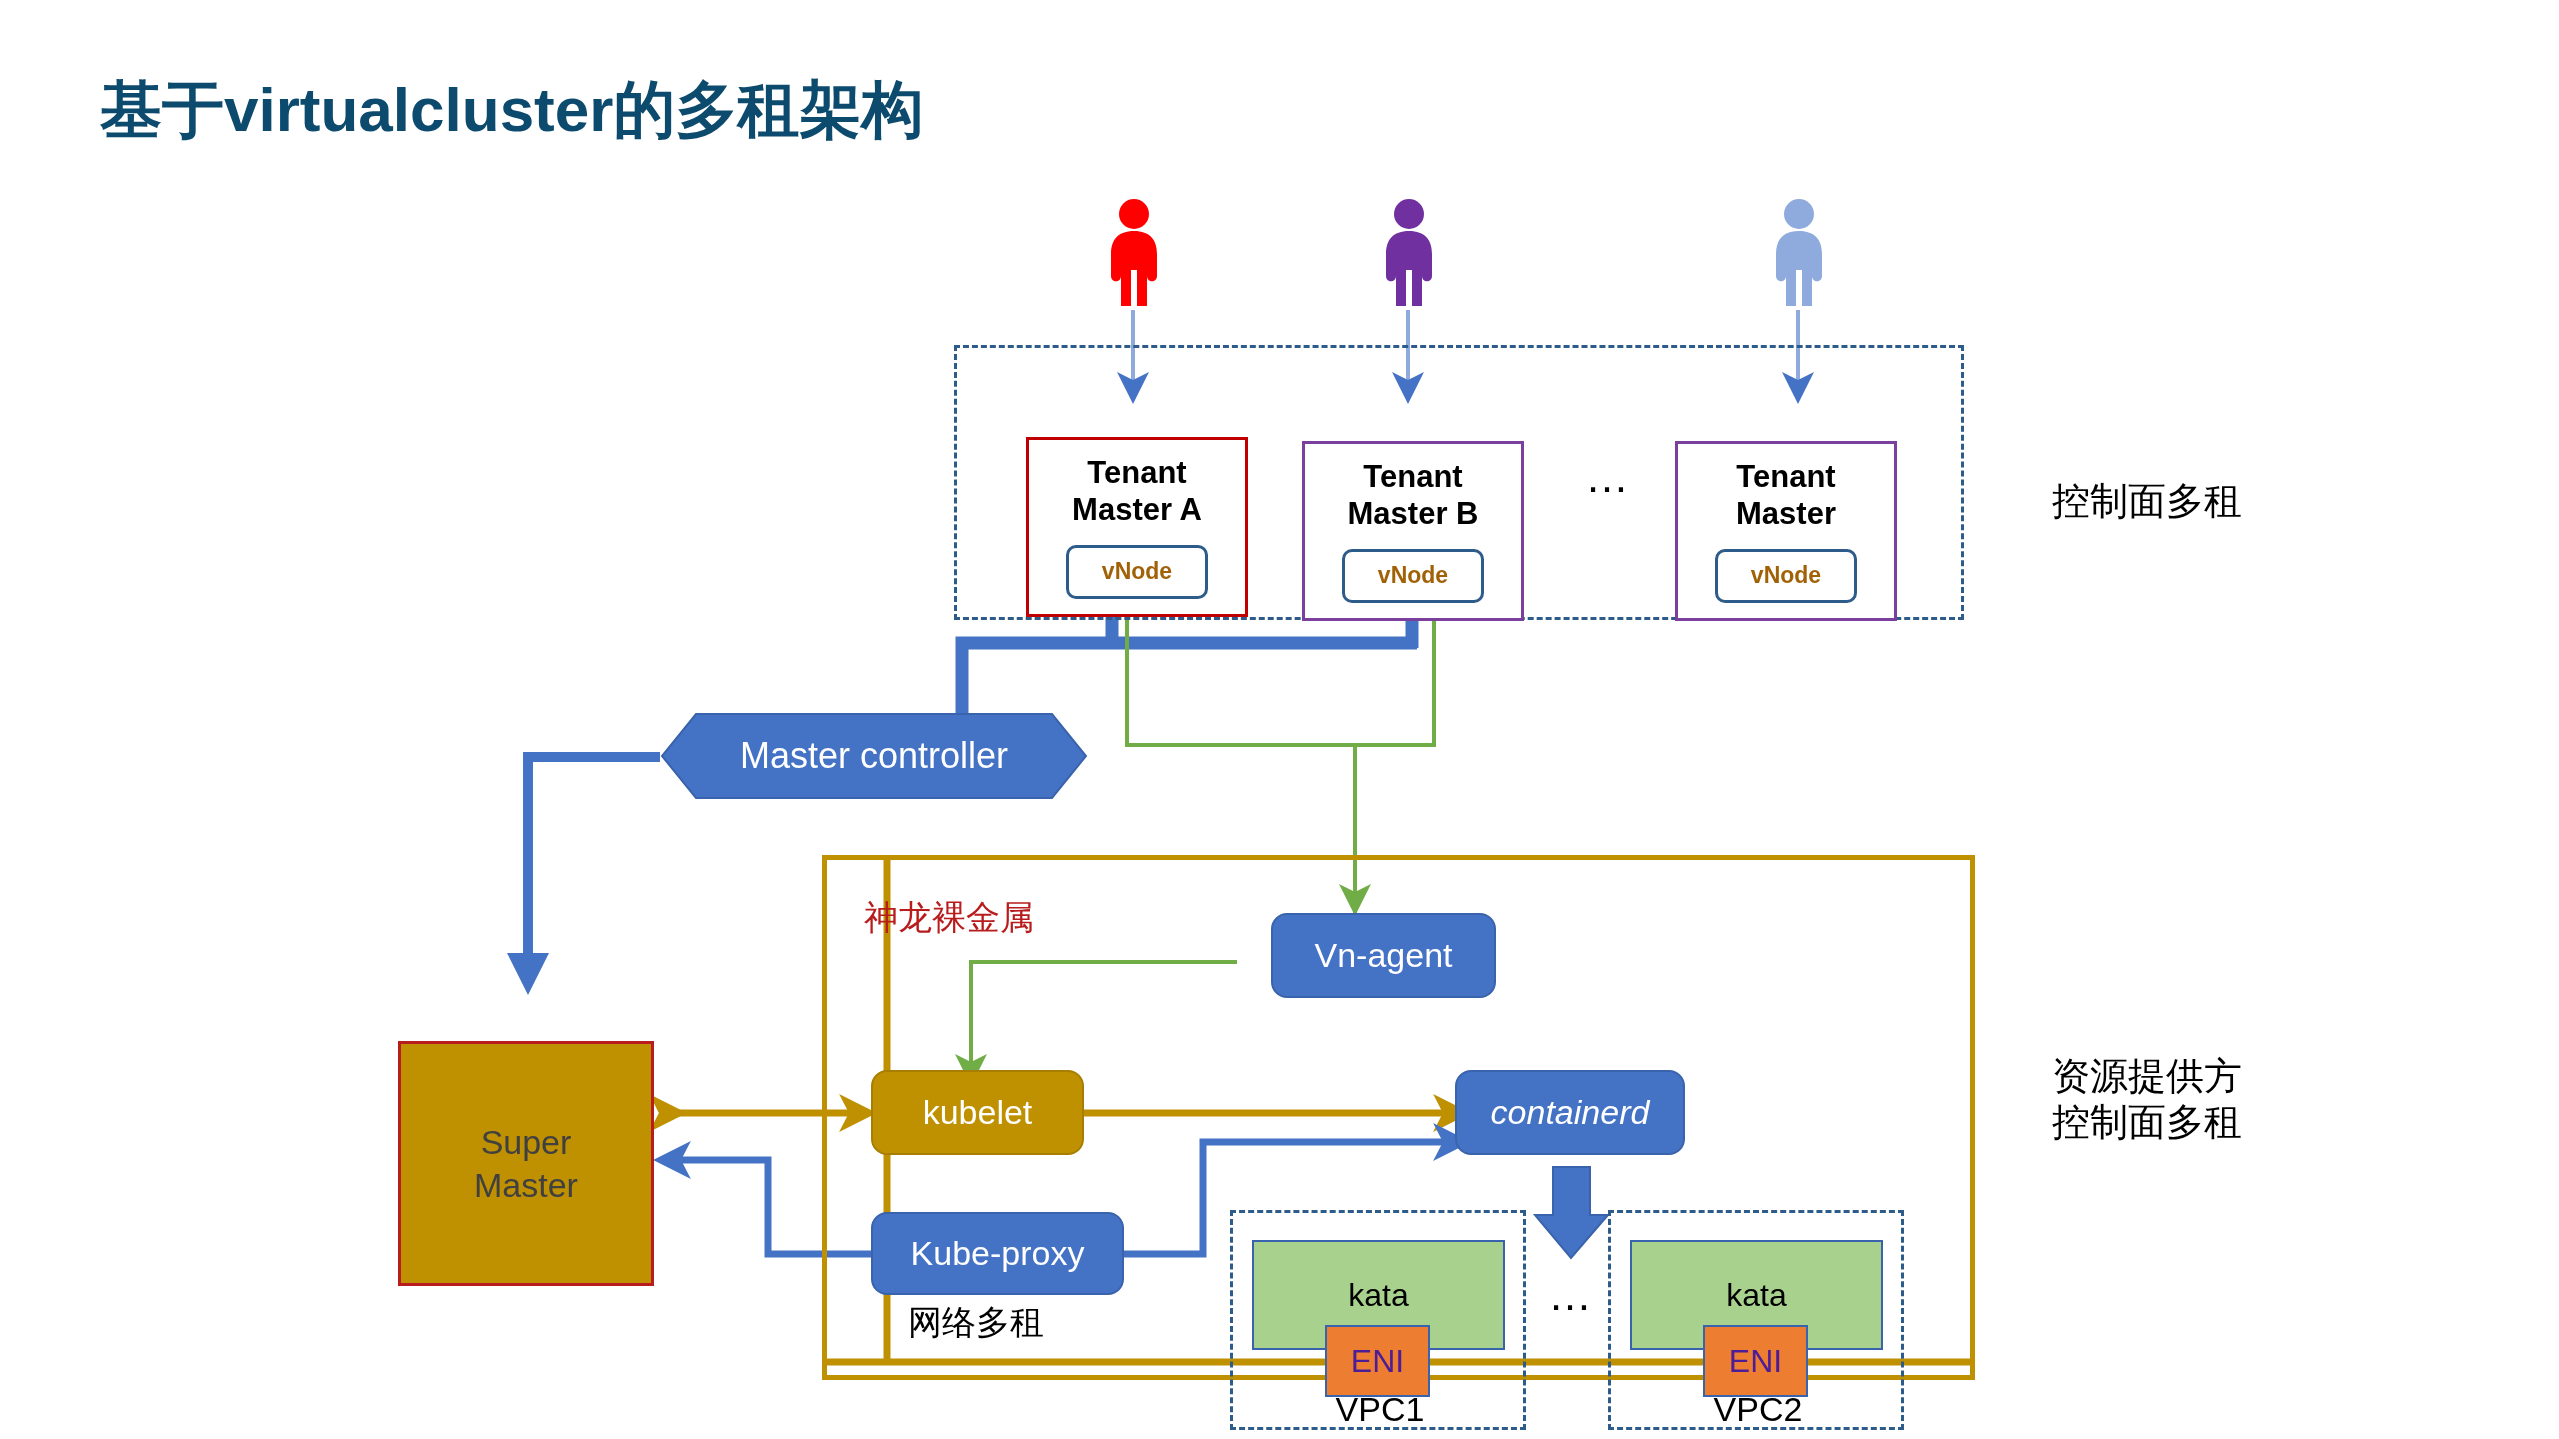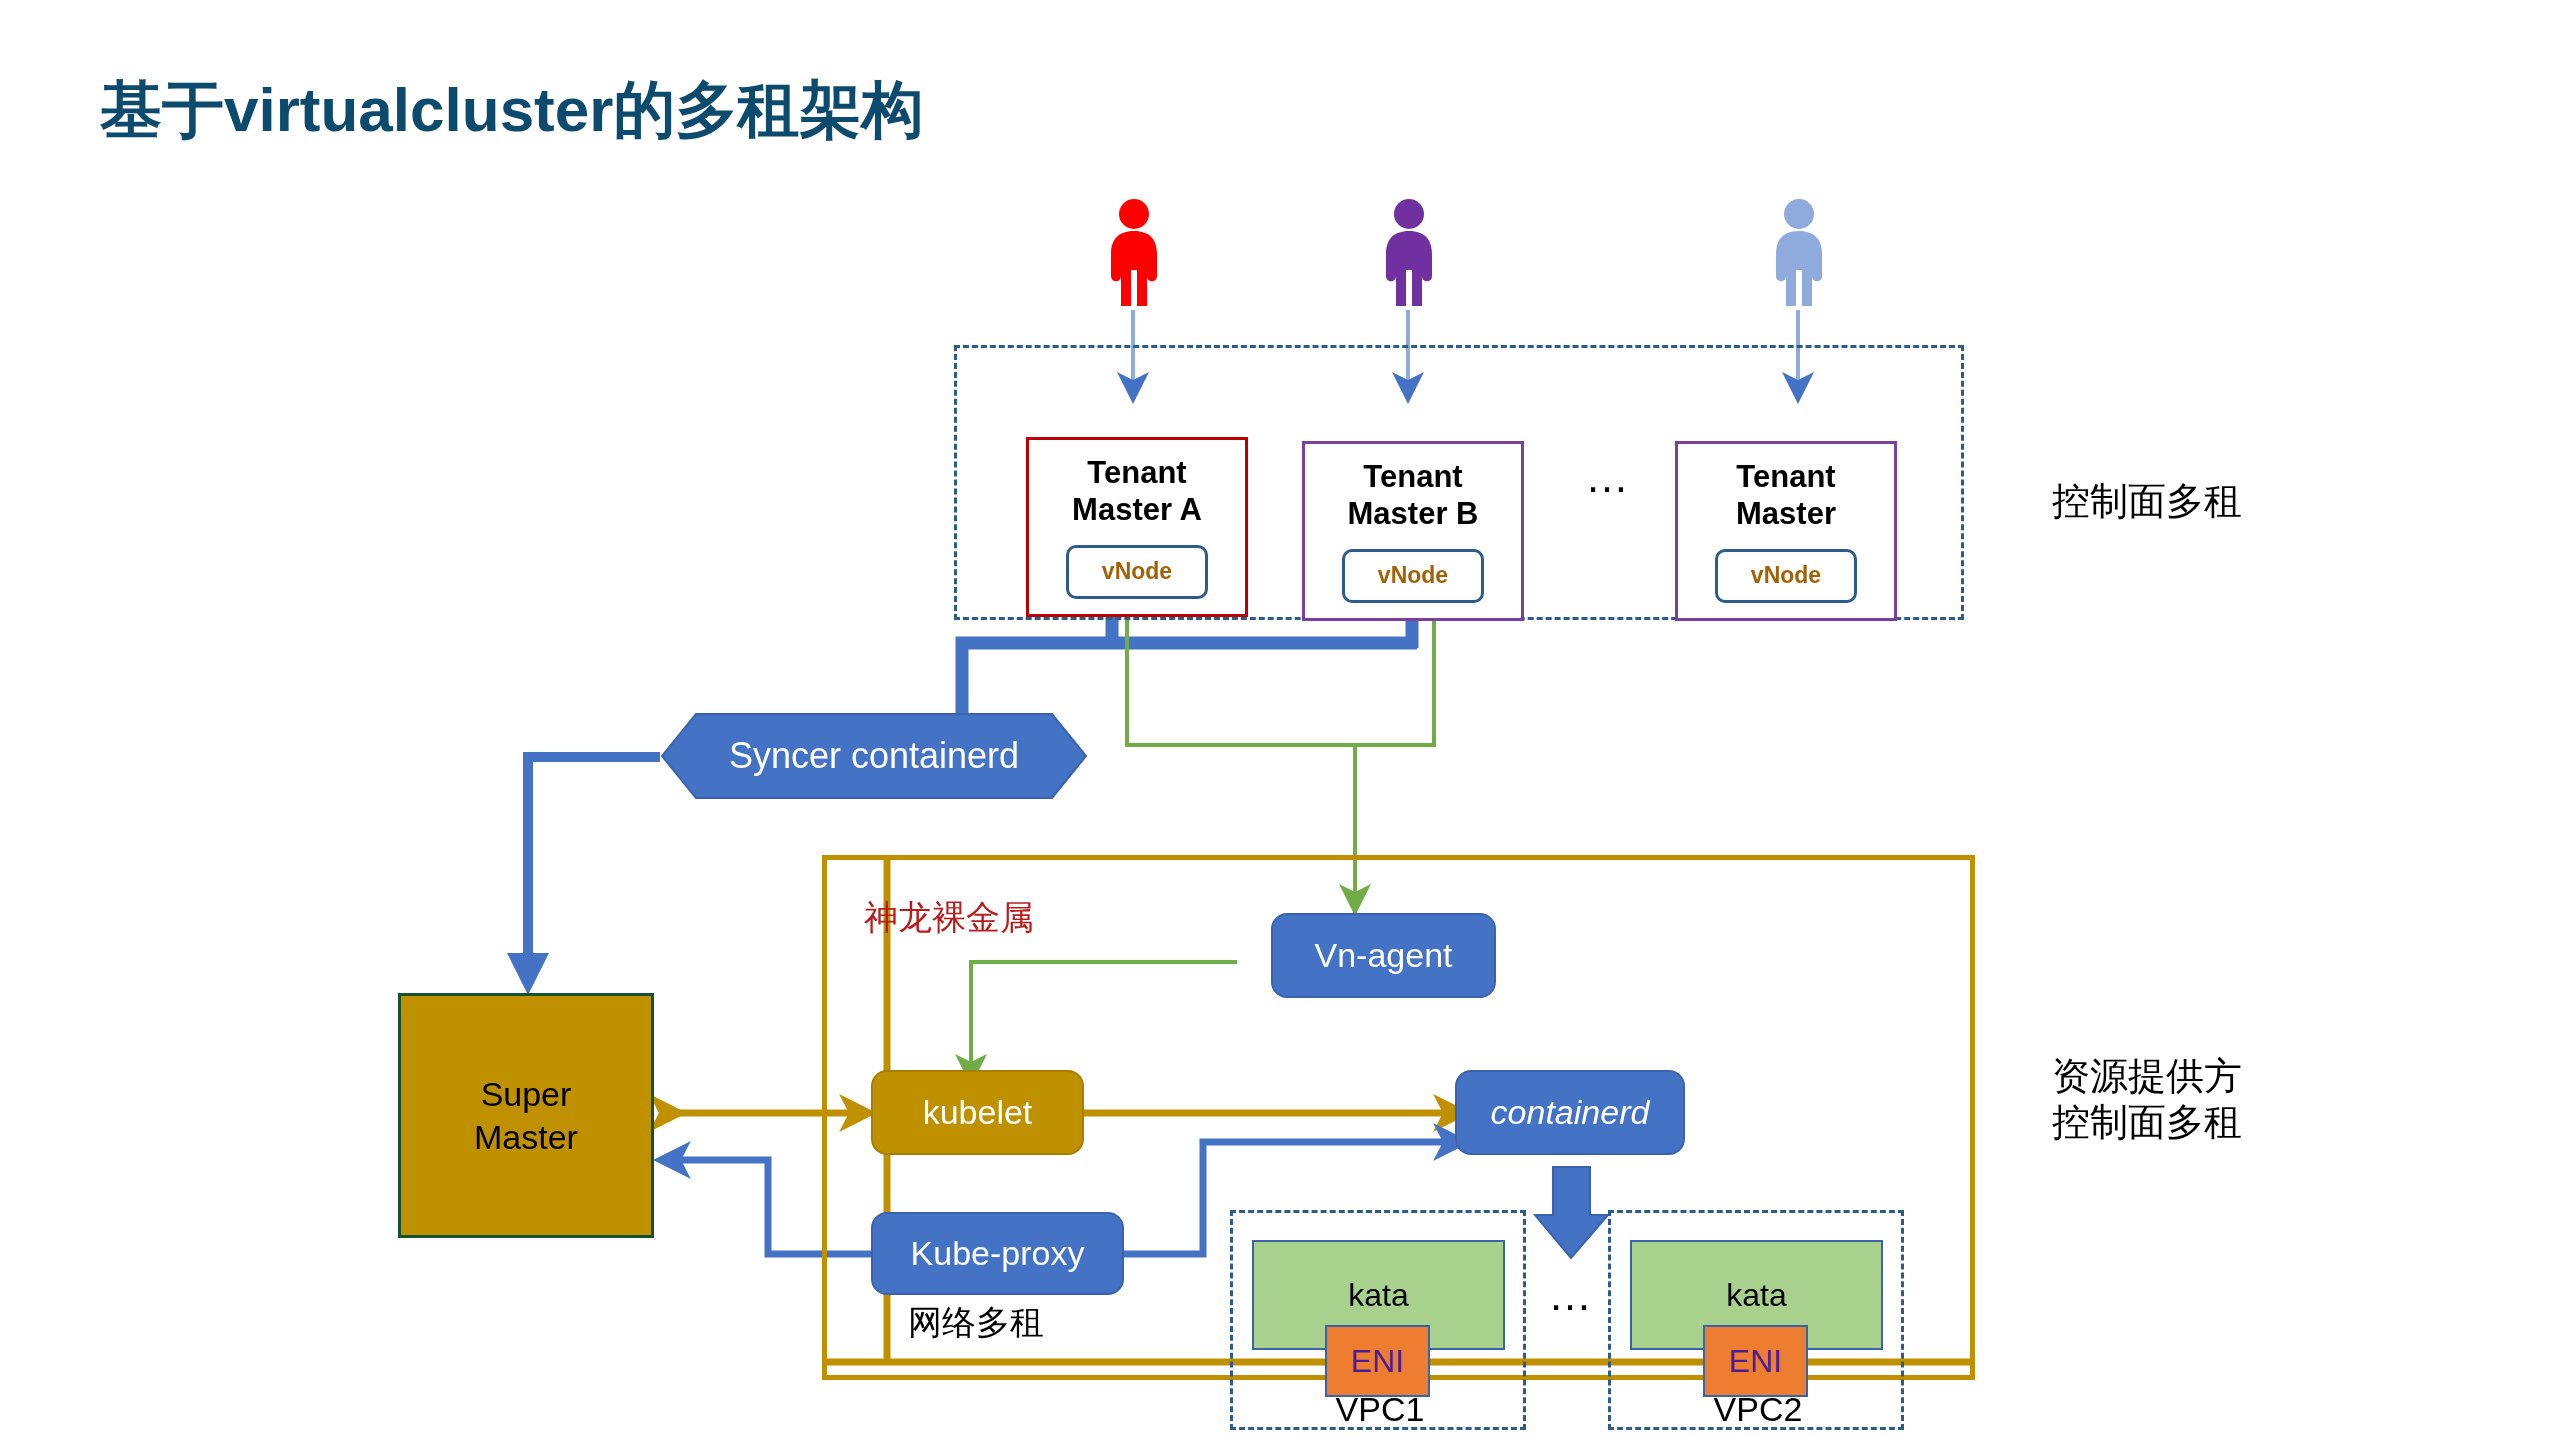--- a/index.html
+++ b/index.html
@@ -84,25 +84,26 @@
   .gold-node {
     background: #bf9000;
     border: 2px solid #a87e00;
     border-radius: 16px;
     color: #ffffff;
     font-size: 34px;
   }
   
   .super-master {
     background: #bf9000;
-    border: 3px solid #14532d;
-    color: #000000;
+    border: 3px solid #b91c1c;
+    color: #404040;
     font-size: 34px;
     line-height: 1.25;
     white-space: pre-line;
+    margin-top: 48px;
   }
   .kata-box {
     background: #a9d18e;
     border: 2px solid #3a63ad;
     color: #000000;
     font-size: 32px;
   }
   .eni-box {
     background: #ed7d31;
     border: 2px solid #3a63ad;
@@ -261,21 +262,21 @@
 </div>
 
 <div class="side-label" style="left:2052px; top:478px;">控制面多租</div>
 <div class="side-label" style="left:2052px; top:1053px;">资源提供方
 控制面多租</div>
 
 <div class="syncer-hex" style="left:660px; top:712px; width:428px; height:88px;">
   <svg width="428" height="88" viewBox="0 0 428 88" style="position:absolute;left:0;top:0;">
     <polygon points="36,2 392,2 426,44 392,86 36,86 2,44" fill="#4472c4" stroke="#3a63ad" stroke-width="2"></polygon>
   </svg>
-  <span style="position:relative;">Syncer containerd</span>
+  <span style="position:relative;">Master controller</span>
 </div>
 
 <div class="node-box super-master" style="left:398px; top:993px; width:256px; height:245px;">Super
 Master</div>
 
 <div class="solid-region" style="left:822px; top:855px; width:1153px; height:525px;"></div>
 <div class="region-label" style="left:864px; top:895px;">神龙裸金属</div>
 
 <div class="node-box blue-node" style="left:1271px; top:913px; width:225px; height:85px;">Vn-agent</div>
 

